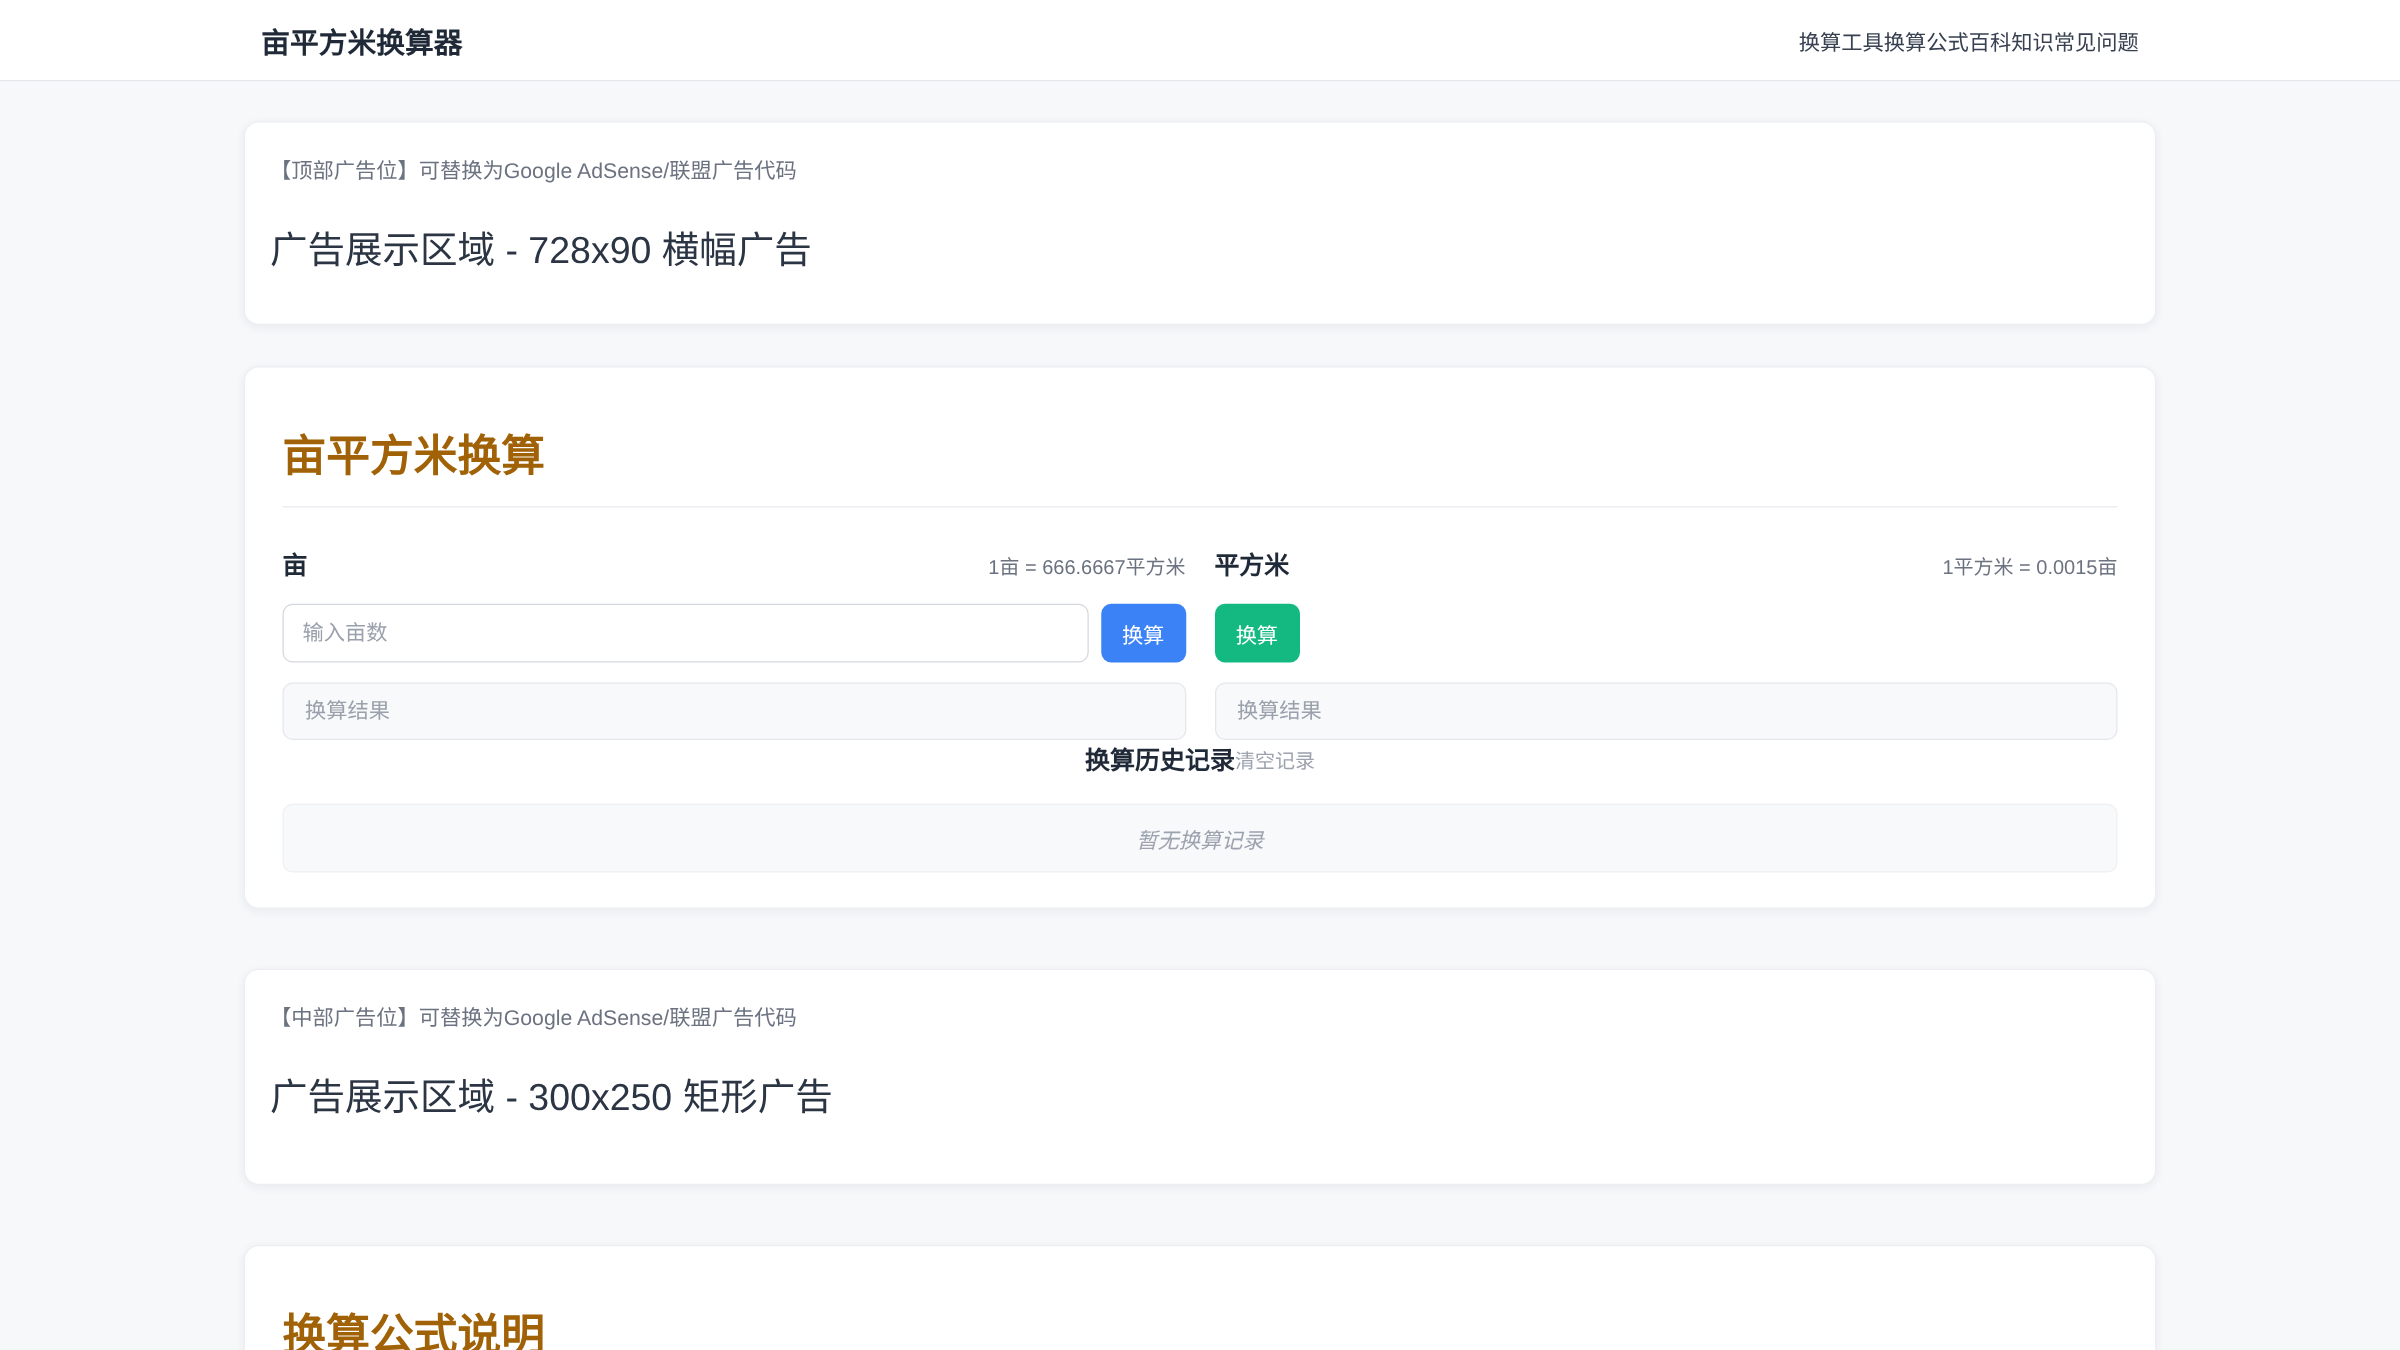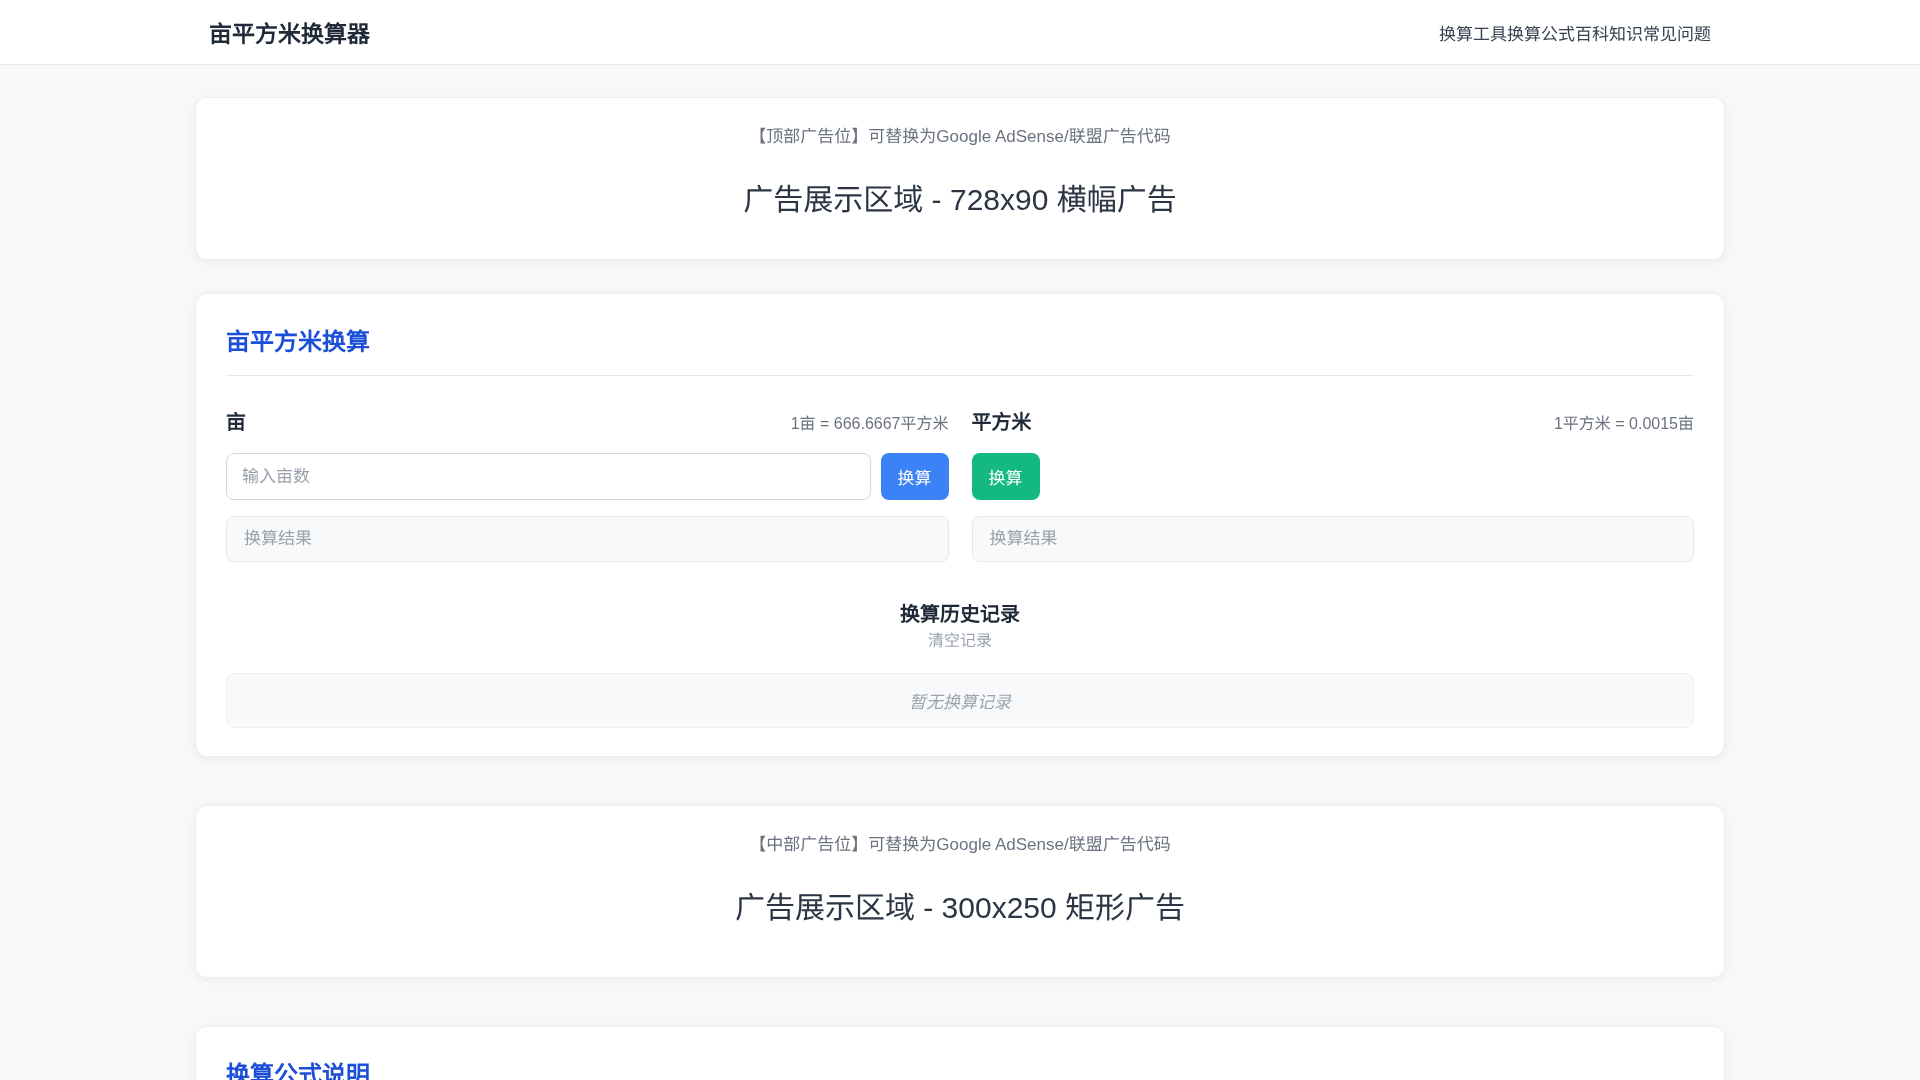--- a/index.html
+++ b/index.html
@@ -38,26 +38,26 @@
     cursor: pointer;
   }
 
   
   .card {
     background: #ffffff;
     border: 1px solid #eceef1;
     border-radius: 12px;
     box-shadow: 0 2px 8px rgba(20, 30, 50, 0.06);
   }
-  .ad-card { margin-top: 32px; text-align: center; padding: 24px 20px 40px; }
+  .ad-card { margin-top: 32px; text-align: left; padding: 24px 20px 40px; }
   .ad-note { font-size: 17px; color: #6b7280; }
   .ad-display { margin-top: 28px; font-size: 30px; font-weight: 500; color: #2b3544; }
 
   .main-card { margin-top: 33px; padding: 28px 30px; }
-  .card-title { margin: 0 0 18px; font-size: 24px; font-weight: 700; color: #1d4ed8; }
+  .card-title { margin: 14px 0 18px; font-size: 35px; font-weight: 700; color: #a16207; }
   .divider { border-bottom: 1px solid #e7e9ed; }
 
   
   .converter-grid { display: flex; gap: 23px; margin-top: 30px; }
   .converter-col { flex: 1; min-width: 0; }
   .row-top {
     display: flex;
     justify-content: space-between;
     align-items: baseline;
     margin-bottom: 18px;
@@ -101,22 +101,20 @@
     color: #1f2937;
     outline: none;
     font-family: inherit;
   }
 
   
   .history-header {
     display: flex;
     justify-content: center;
     align-items: center;
-    margin-top: 36px;
-    flex-direction: column;
   }
   .history-title { margin: 0; font-size: 20px; font-weight: 700; color: #1f2937; }
   .clear-btn {
     background: none;
     border: none;
     padding: 0;
     color: #9ca3af;
     font-size: 16px;
     cursor: pointer;
     font-family: inherit;

